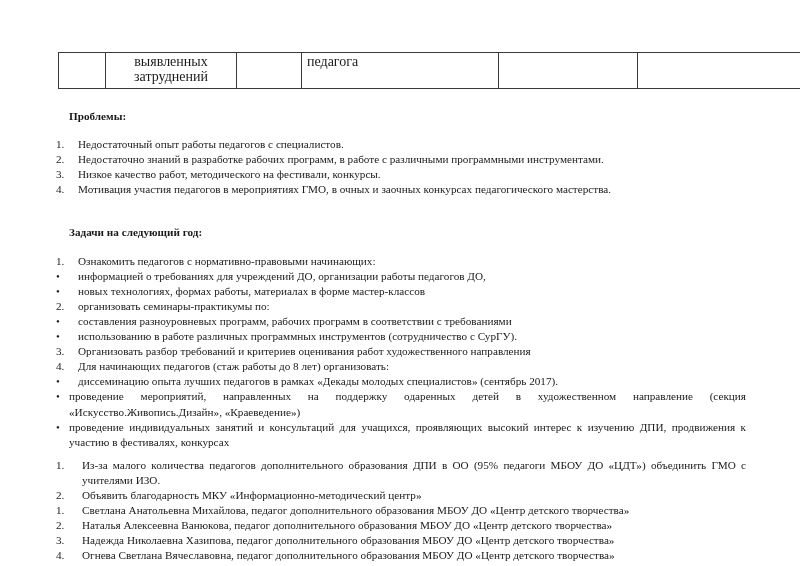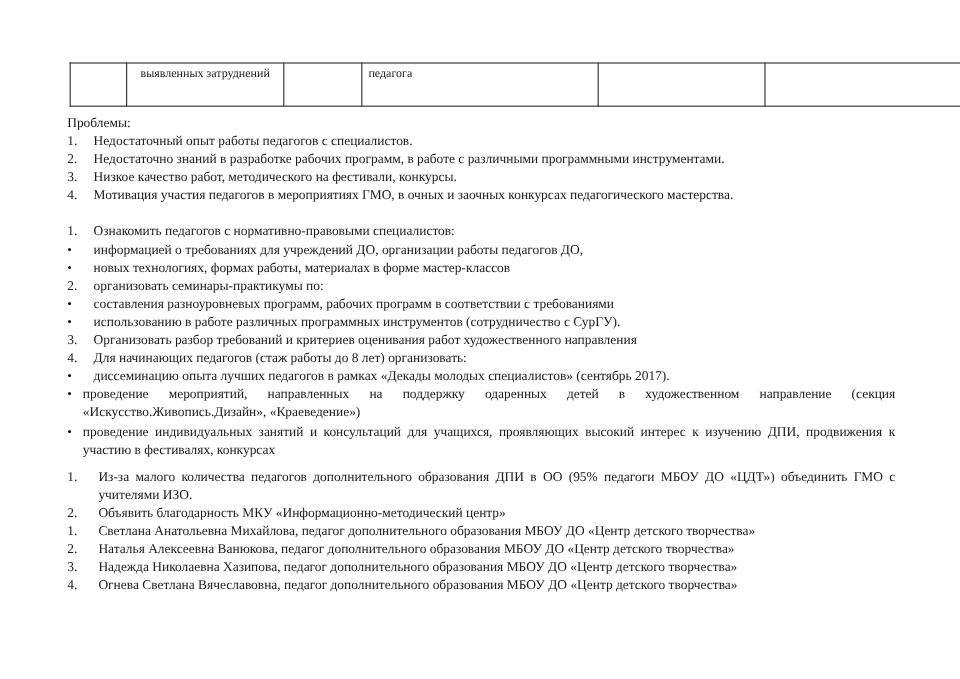--- a/index.html
+++ b/index.html
@@ -32,21 +32,21 @@
   }
   table.frag {
     border-collapse: collapse;
     width: 684px;
     table-layout: fixed;
   }
   table.frag td {
     border: 1px solid #3a3a3a;
     vertical-align: top;
     padding: 2px 5px 3px 5px;
-    font-size: 10px;
+    font-size: 14px;
     line-height: 14.5px;
     height: 30px;
   }
   td.c0 { width: 36px; }
   td.c1 { width: 120px; text-align: center; }
   td.c2 { width: 54px; }
   td.c3 { width: 186px; }
   td.c4 { width: 128px; }
   td.c5 { width: 160px; }
 
@@ -54,22 +54,22 @@
   .doc {
     position: absolute;
     left: 56px;
     top: 96px;
     width: 690px;
     font-size: 11.2px;
     line-height: 15.1px;
   }
 
   .h-bold {
-    font-weight: normal;
-    margin: 0;
+    font-weight: bold;
+    margin: 13px;
     padding: 0;
     line-height: 15.1px;
   }
   .h-indent { padding-left: 23px; }
 
   .spacer { height: 15px; }
   .spacer-sm { height: 8px; }
 
   
   .nrow {
@@ -147,24 +147,25 @@
       <span class="num">3.</span>
       <span class="body">Низкое качество работ, методического на фестивали, конкурсы.</span>
     </div>
     <div class="nrow">
       <span class="num">4.</span>
       <span class="body">Мотивация участия педагогов в мероприятиях ГМО, в очных и заочных конкурсах педагогического мастерства.</span>
     </div>
 
     <div class="spacer"></div>
 
-
-    <div class="nrow">
-      <span class="num">1.</span>
-      <span class="body">Ознакомить педагогов с нормативно-правовыми специалистов:</span>
+    <div class="h-bold">Задачи на следующий год:</div>
+
+    <div class="nrow">
+      <span class="num">1.</span>
+      <span class="body">Ознакомить педагогов с нормативно-правовыми начинающих:</span>
     </div>
     <div class="brow">
       <span class="bul">•</span>
       <span class="body">информацией о требованиях для учреждений ДО, организации работы педагогов ДО,</span>
     </div>
     <div class="brow">
       <span class="bul">•</span>
       <span class="body">новых технологиях, формах работы, материалах в форме мастер-классов</span>
     </div>
     <div class="nrow">

